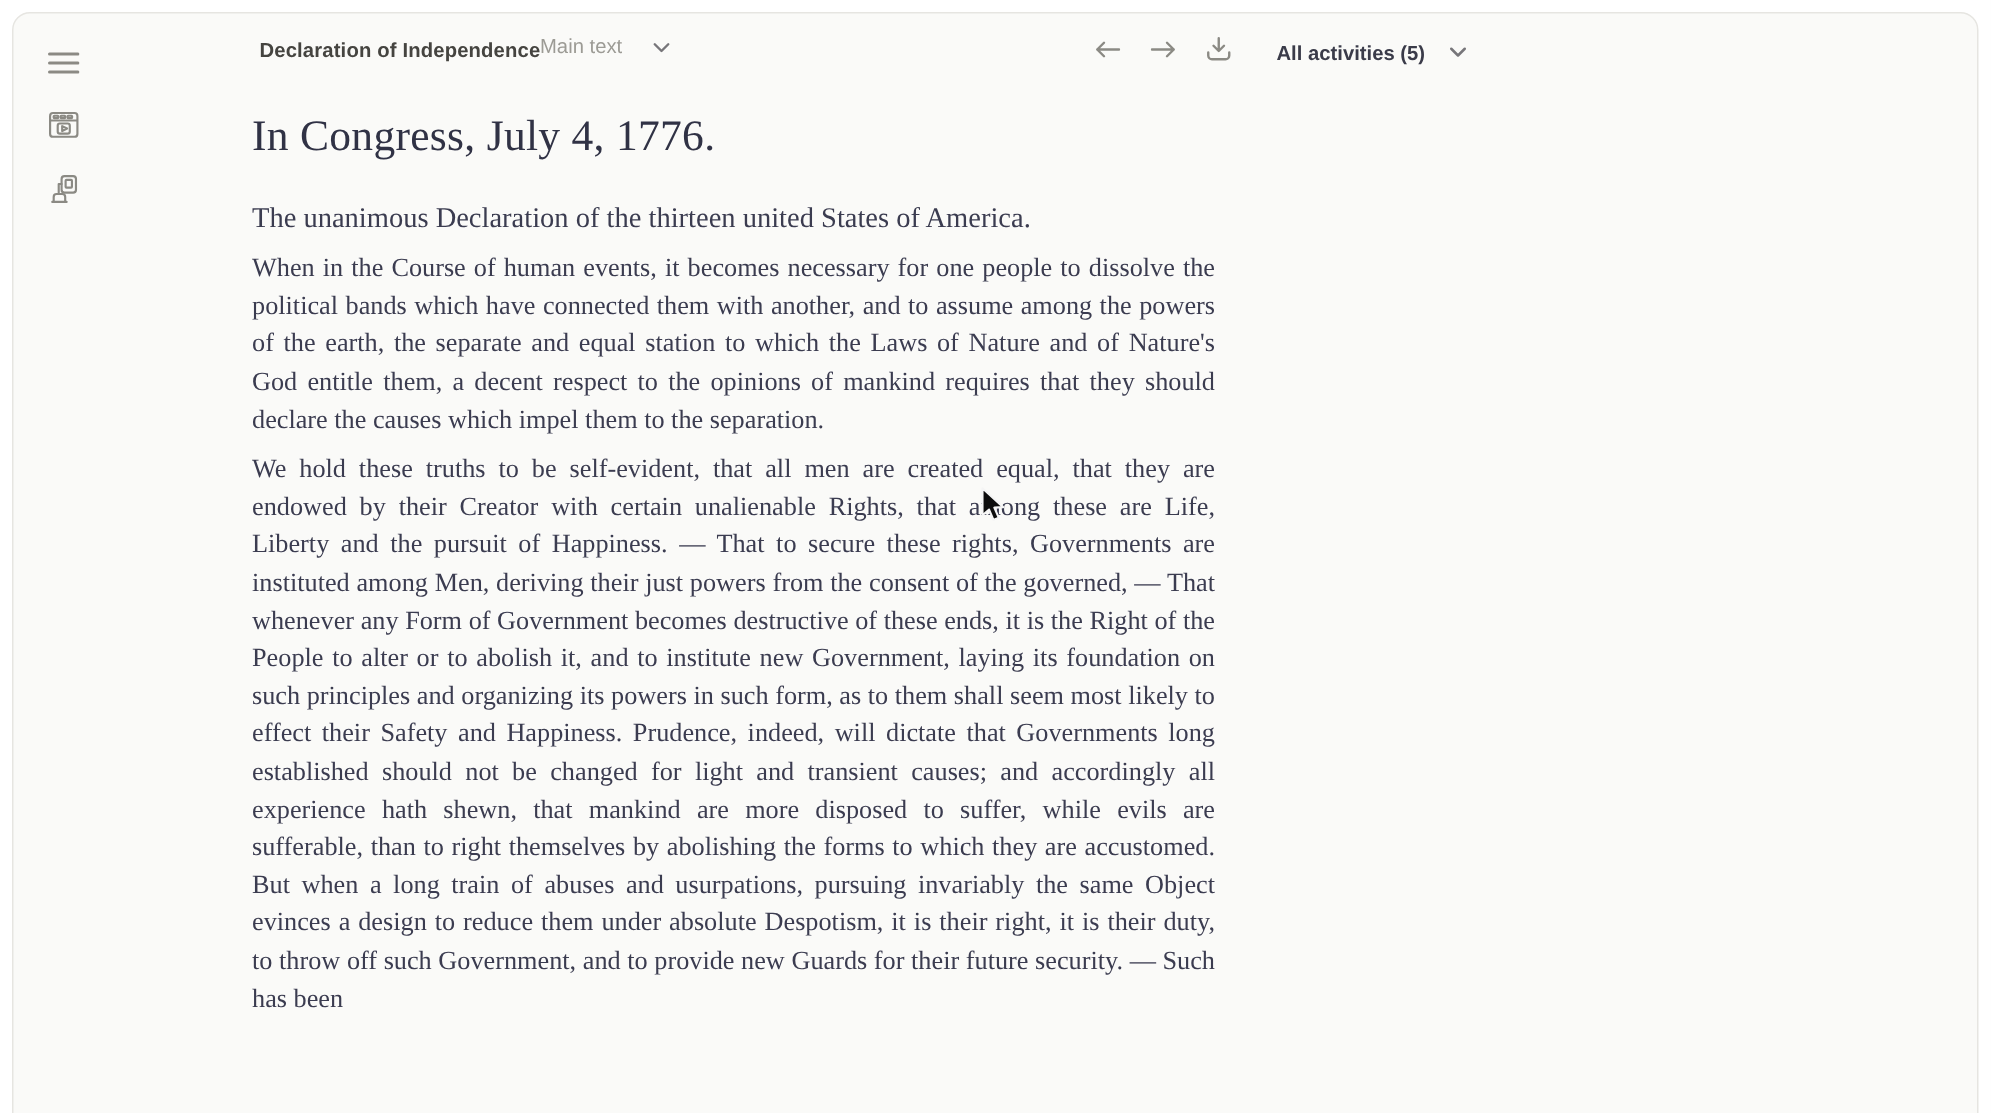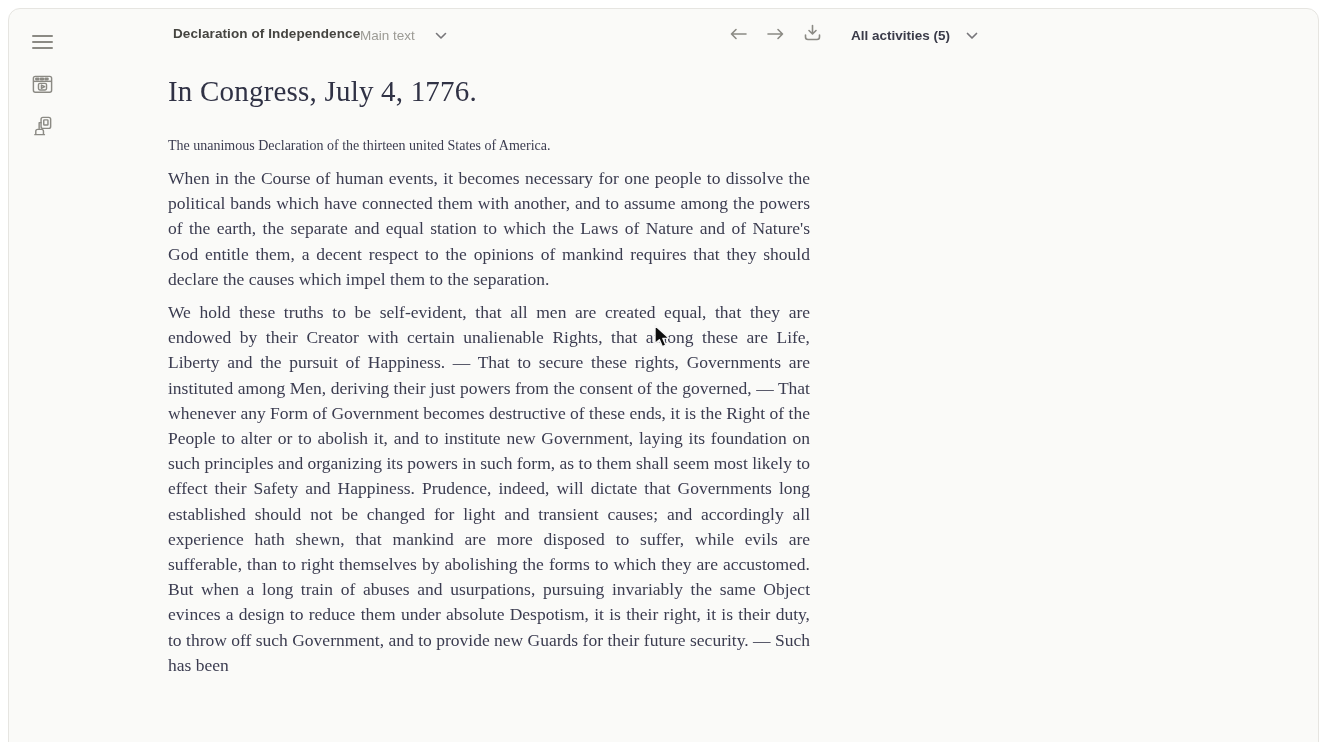--- a/index.html
+++ b/index.html
@@ -32,21 +32,21 @@
   .header {
     position: absolute; left: 17px; top: 14px; right: 0; height: 24px;
   }
   .doc-title {
     position: absolute; left: 147px; top: 3px;
     font-size: 13.5px; font-weight: 700; color: #454440;
     letter-spacing: 0.1px;
   }
   .section-select {
     position: absolute; left: 334px; top: 0; height: 24px;
-    display: flex; align-items: center; gap: 20px;
+    display: flex; align-items: flex-start; gap: 20px;
     cursor: pointer;
   }
   .section-select .label { font-size: 13.5px; color: #9c9b95; }
   .nav-group {
     position: absolute; left: 700px; top: 0; height: 24px;
     display: flex; align-items: center; gap: 13px;
   }
   .icon-btn {
     width: 24px; height: 24px;
     display: flex; align-items: center; justify-content: center;
@@ -69,21 +69,21 @@
     color: #3b3c50;
     font-family: Liberation Serif, serif;
   }
   .content h1 {
     font-size: 29px; font-weight: 400; line-height: 40px;
     color: #303245;
     letter-spacing: 0.2px;
   }
   .content .subtitle {
     margin-top: 22px;
-    font-size: 14px; line-height: 25px;
+    font-size: 19px; line-height: 25px;
   }
   .content p.body-para {
     margin-top: 8px;
     font-size: 17.5px; line-height: 25.2px;
     text-align: justify;
   }
 
   
   .cursor {
     position: absolute; left: 652px; top: 324px;

